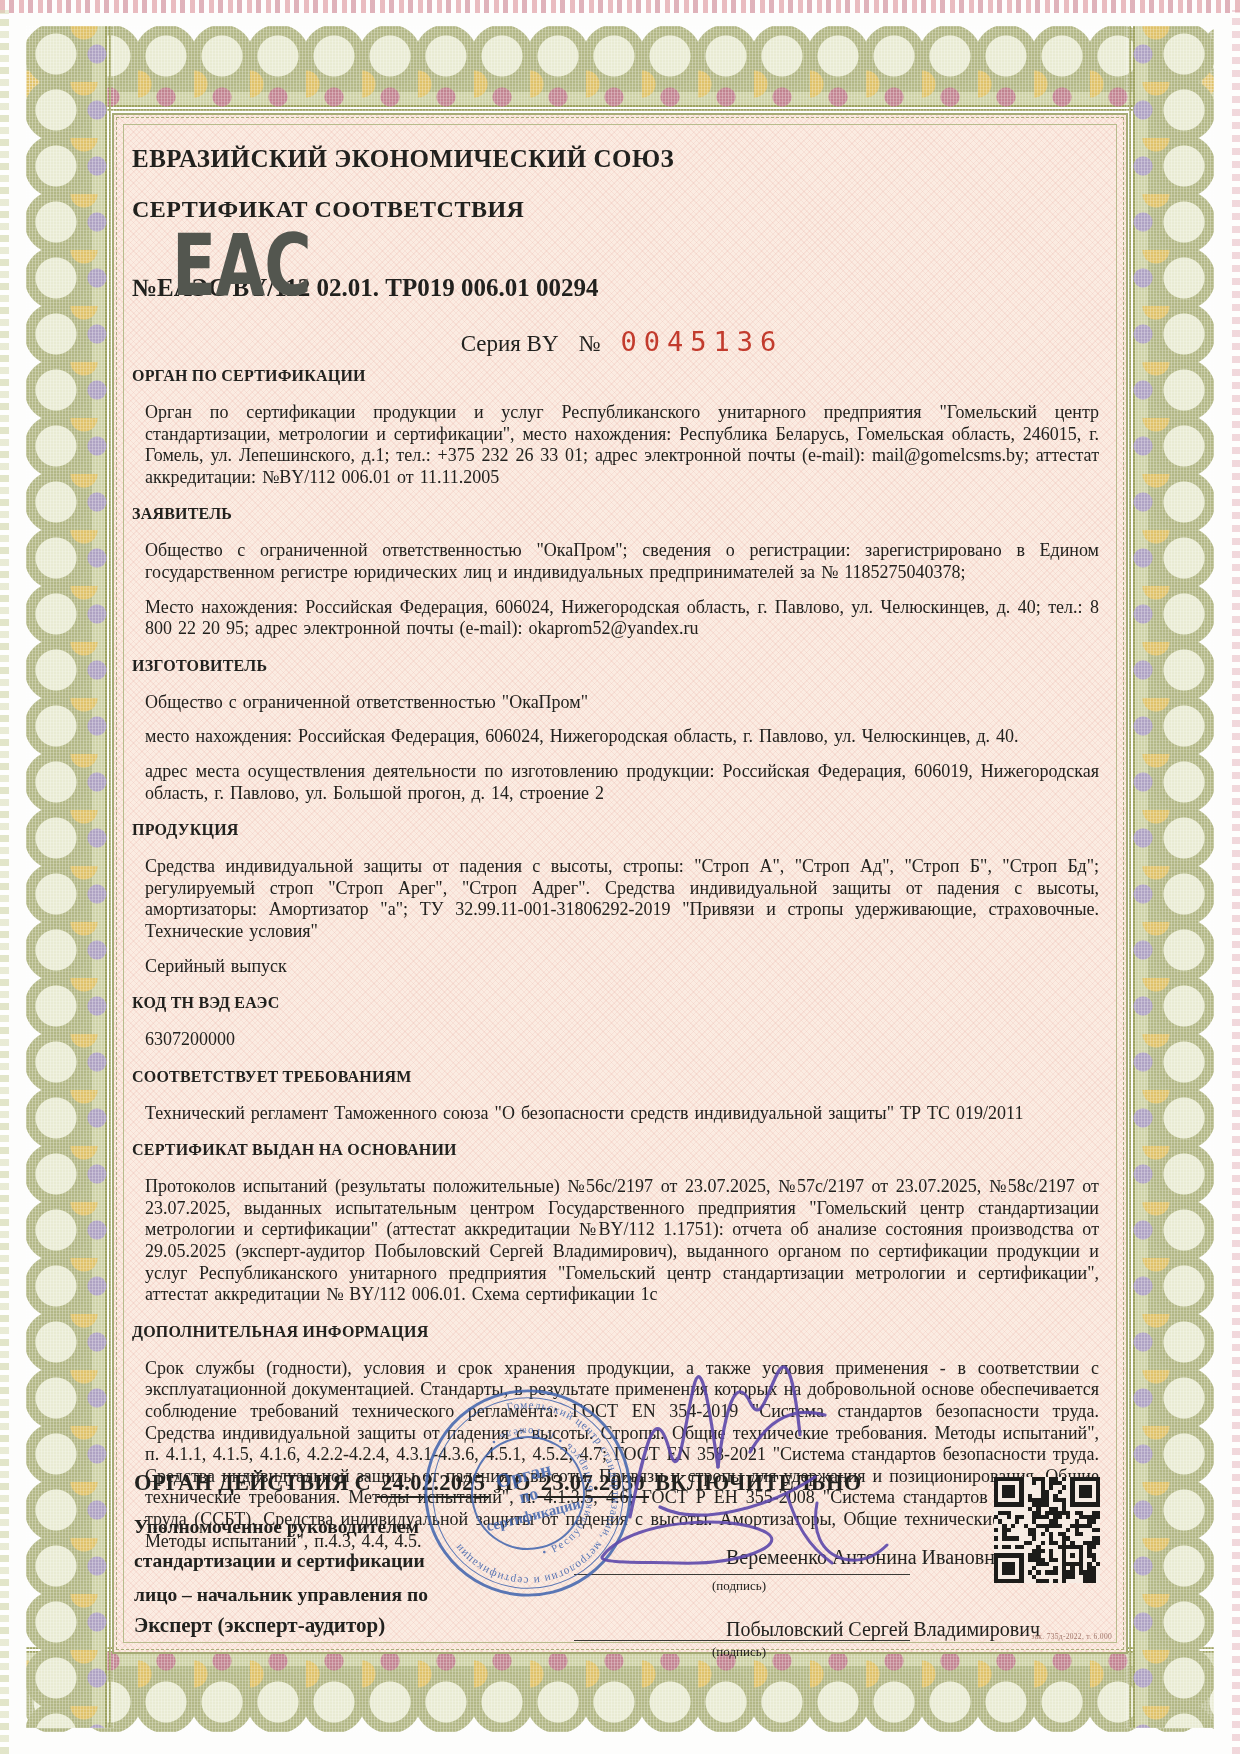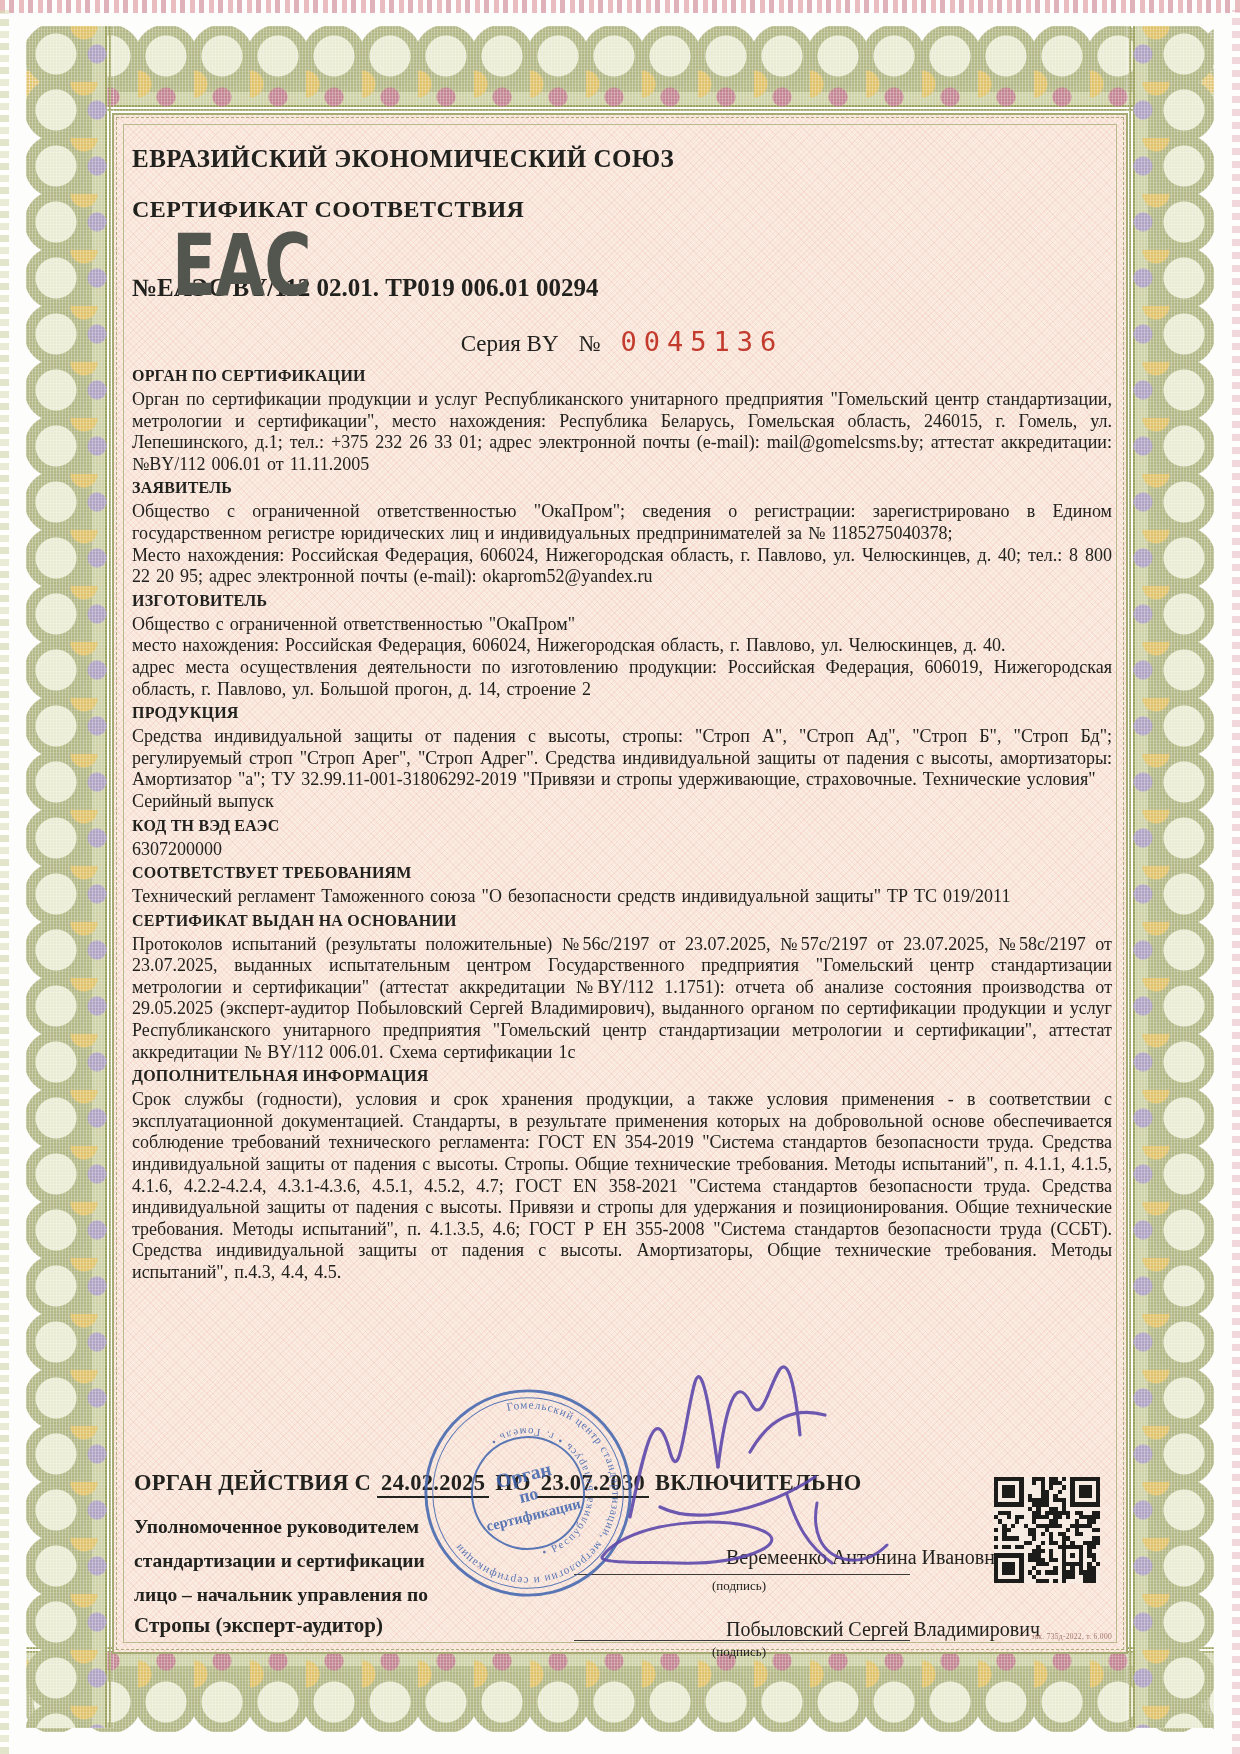--- a/index.html
+++ b/index.html
@@ -60,21 +60,21 @@
        letter-spacing:-1px;transform:scale(.95,1.25);transform-origin:left top;}
   .hdr{ text-align:left;padding-top:18px;}
   .hdr .t1{font-size:25px;font-weight:bold;letter-spacing:.5px;}
   .hdr .t2{font-size:24px;font-weight:bold;margin-top:23px;letter-spacing:.5px;}
   .hdr .num{font-size:25px;font-weight:bold;margin-top:51px;}
   .series{display:flex;justify-content:center;align-items:baseline;gap:20px;margin-top:24px;font-size:23px;}
   .series .sn{font-family:"DejaVu Sans Mono",monospace;font-size:27px;color:#c23b2d;letter-spacing:7px;}
   
   .txt{margin-top:6px;font-size:18px;line-height:21.6px;}
   .txt h3{font-size:16px;line-height:26px;margin:0;font-weight:bold;letter-spacing:.2px;}
-  .txt p{margin:0;text-align:justify;word-spacing:1.5px;}
+  .txt p{margin:13px;text-align:justify;word-spacing:1.5px;}
   
   .footer{position:absolute;left:2px;right:0;bottom:-10px;height:182px;font-size:18px;}
   .validity{position:absolute;left:0;top:0;font-size:22.5px;font-weight:bold;letter-spacing:.3px;white-space:nowrap;}
   .validity .ul{border-bottom:2.5px solid #22221f;padding:0 4px 1px;}
   .role{position:absolute;left:0;top:40px;width:370px;font-weight:bold;font-size:19.5px;line-height:34px;}
   .rule1{position:absolute;left:440px;top:104px;width:336px;border-bottom:1.6px solid #3a3a36;}
   .cap1{position:absolute;left:505px;top:108px;width:200px;text-align:center;font-size:13px;}
   .name1{position:absolute;left:592px;top:76px;font-size:20px;white-space:nowrap;}
   .expert{position:absolute;left:0;top:143px;font-weight:bold;font-size:21px;white-space:nowrap;}
   .rule2{position:absolute;left:440px;top:170px;width:336px;border-bottom:1.6px solid #3a3a36;}
@@ -165,21 +165,21 @@
           <span>ВКЛЮЧИТЕЛЬНО</span>
         </div>
         <div class="role">
           <div>Уполномоченное руководителем</div>
           <div>стандартизации и сертификации</div>
           <div>лицо – начальник управления по</div>
         </div>
         <div class="rule1"></div>
         <div class="cap1">(подпись)</div>
         <div class="name1">Веремеенко Антонина Ивановна</div>
-        <div class="expert">Стропы (эксперт-аудитор)</div>
+        <div class="expert">Эксперт (эксперт-аудитор)</div>
         <div class="rule2"></div>
         <div class="cap2">(подпись)</div>
         <div class="name2">Побыловский Сергей Владимирович</div>
         <div class="fineprint">зак. 735д-2022, т. 6.000</div>
       </div>
 
       <div class="qr">
         <svg id="qr" viewBox="0 0 25 25" width="106" height="106" shape-rendering="crispEdges">
             <rect x="0" y="0" width="25" height="25" fill="#f6ece4"></rect>
             <rect x="9" y="0" width="1" height="1" fill="#1c1c1a"></rect>

